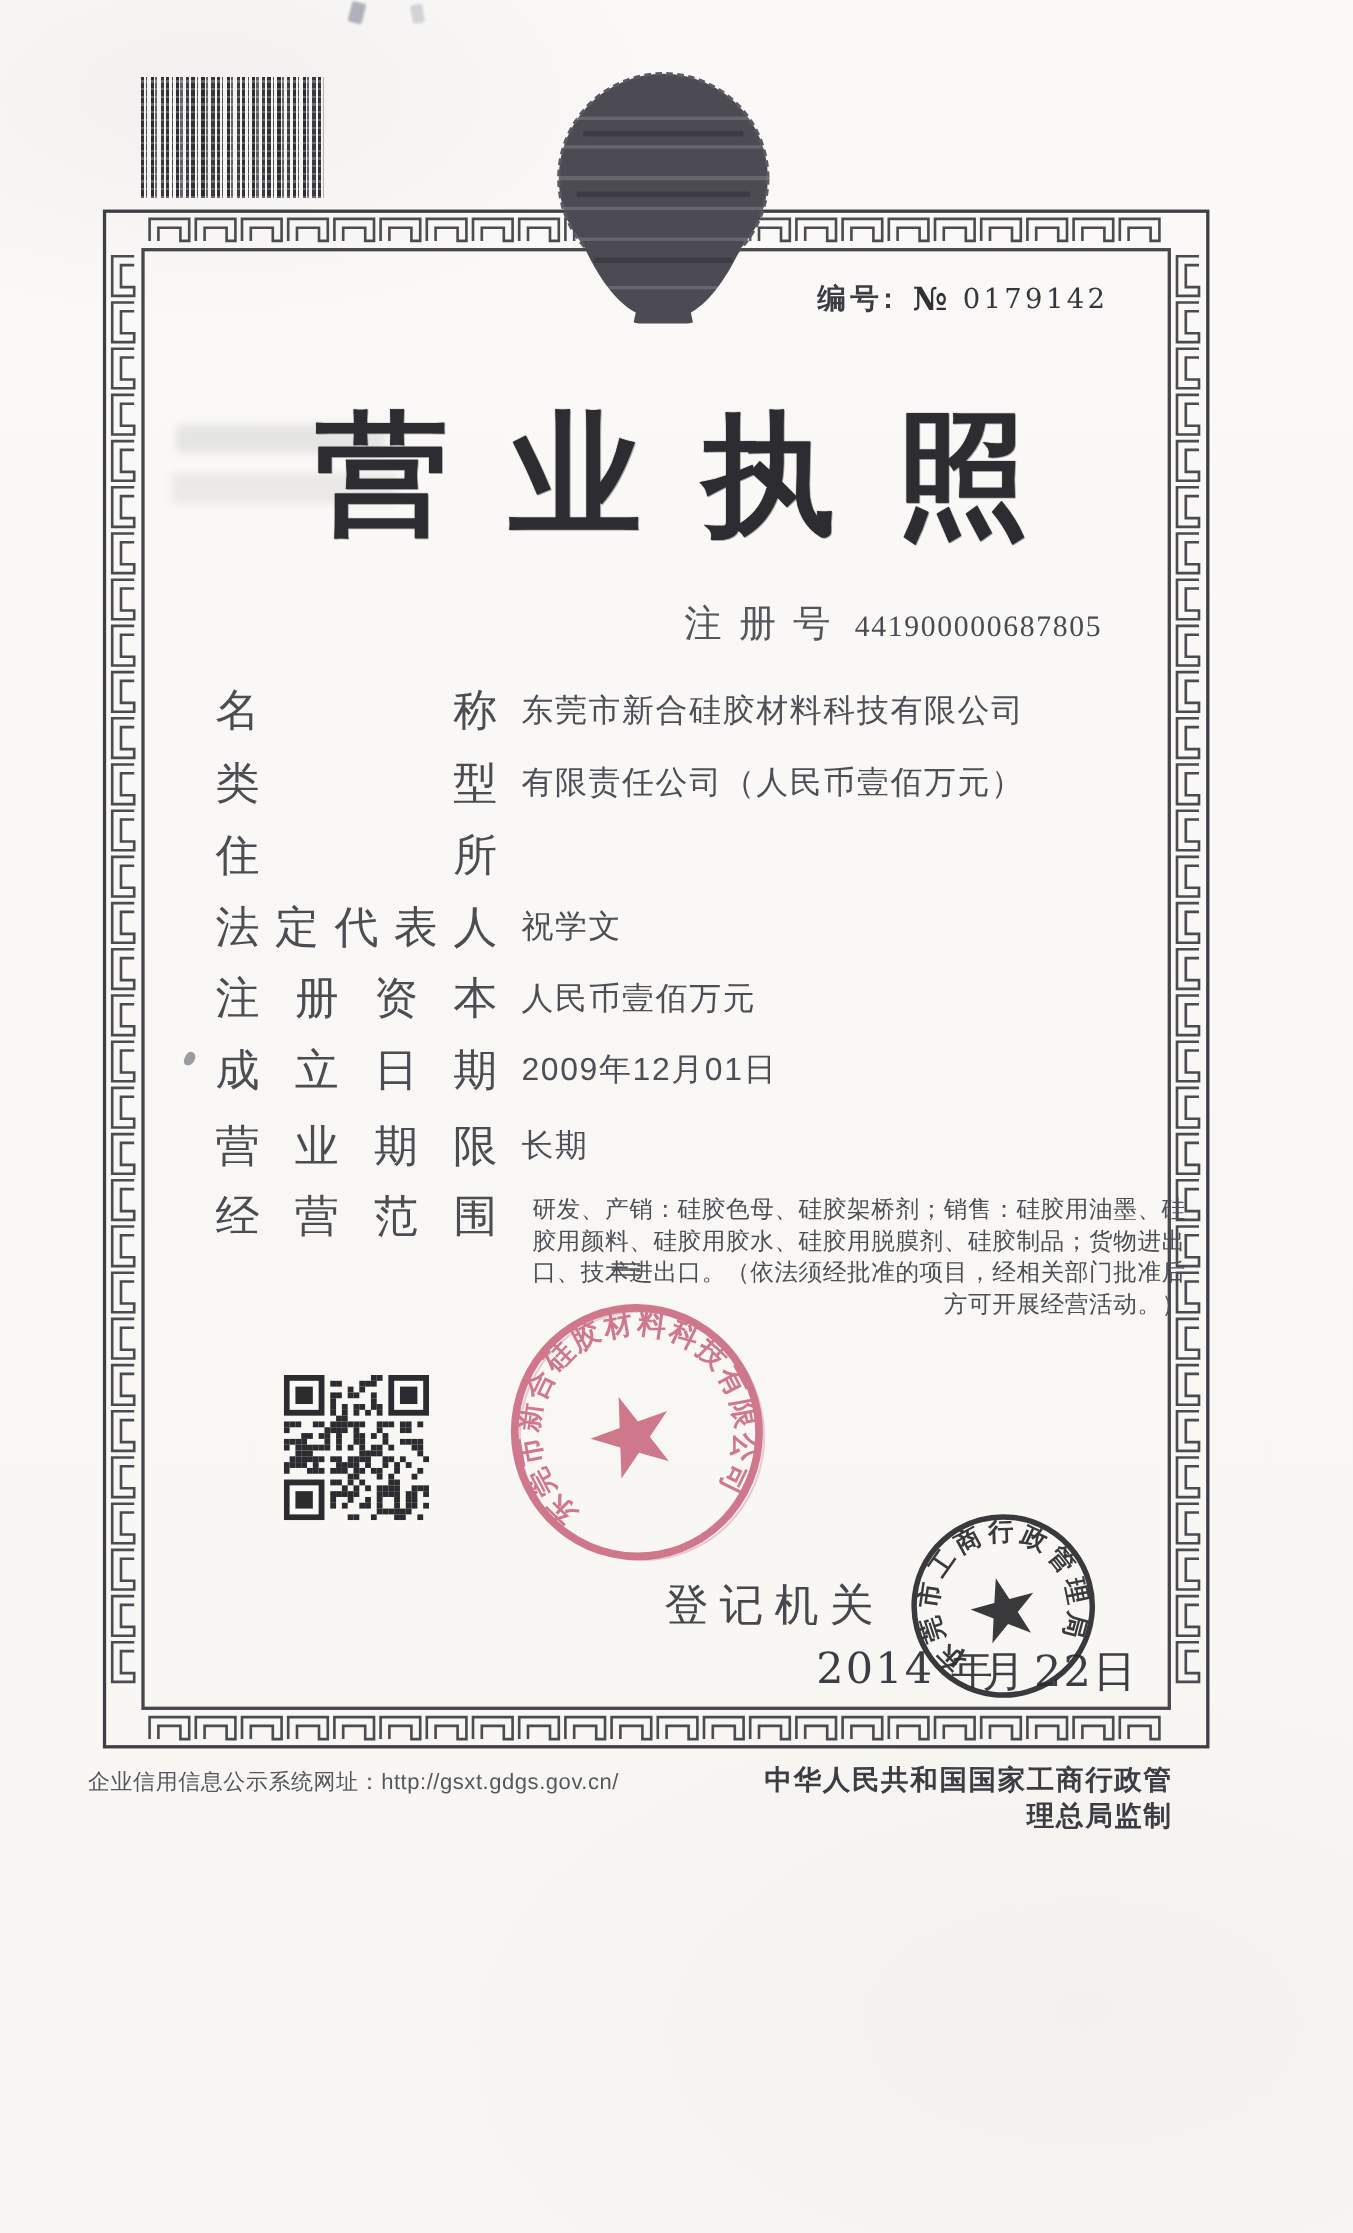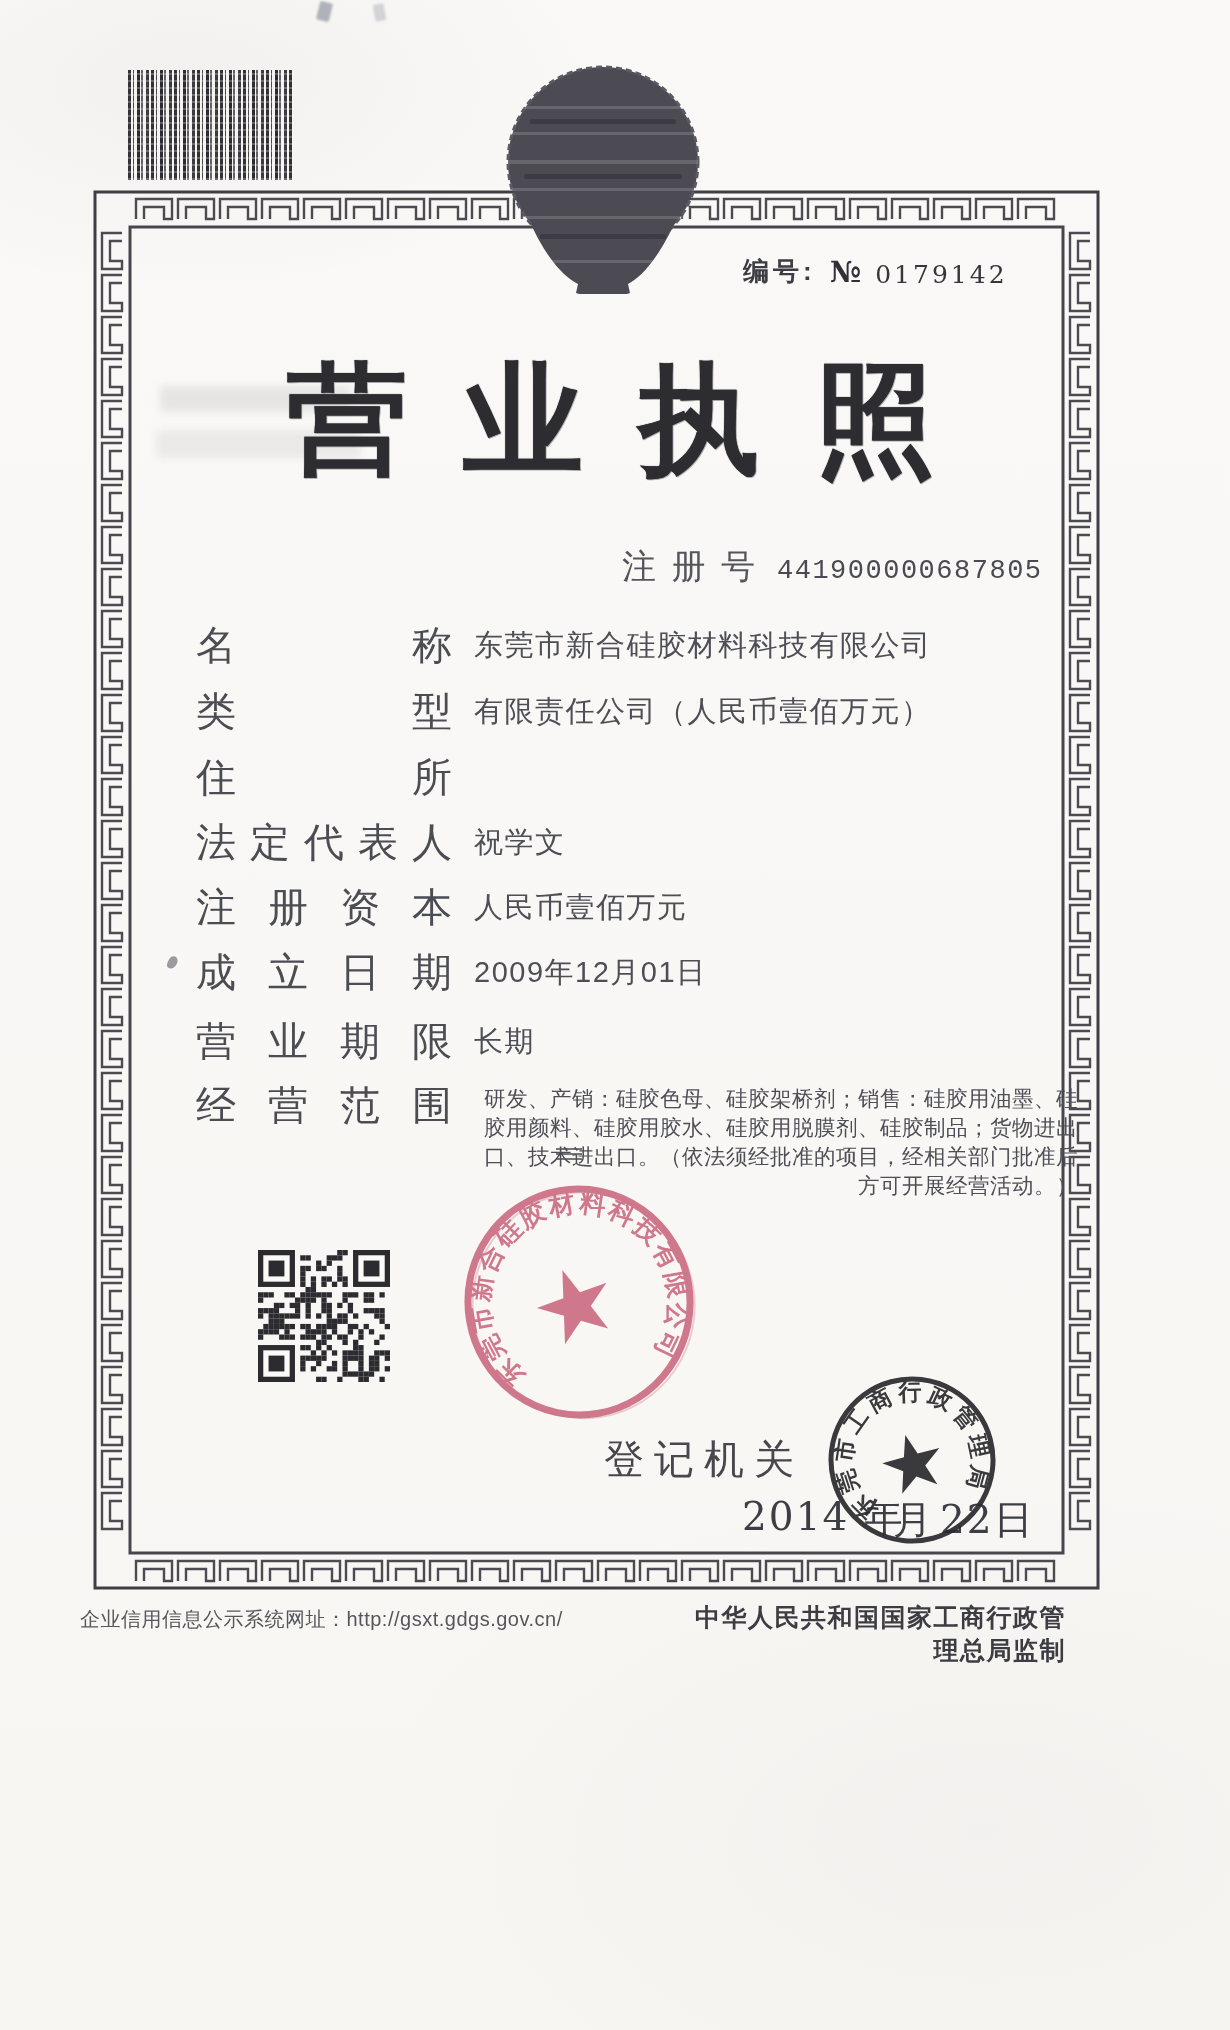--- a/index.html
+++ b/index.html
@@ -13,32 +13,32 @@
   .abs{position:absolute;}
   
   .mark{position:absolute;background:rgba(90,95,120,0.45);filter:blur(1px);border-radius:2px;}
   .ghost{position:absolute;background:rgba(110,110,118,0.14);filter:blur(4px);border-radius:4px;}
   
   .barcode{left:128px;top:70px;width:166px;height:110px;opacity:.92;filter:blur(.4px);
     background:
       repeating-linear-gradient(0deg, rgba(252,252,252,.25) 0 2px, transparent 2px 7px),
       repeating-linear-gradient(90deg,#222226 0 3px,transparent 3px 5px,#3c3c42 5px 6px,transparent 6px 9px,#1b1b20 9px 12px,transparent 12px 13px,#55555c 13px 15px,transparent 15px 18px,#2c2c31 18px 21px,transparent 21px 23px);}
   
-  .serial{left:743px;top:254px;display:flex;align-items:flex-end;gap:14px;}
+  .serial{left:743px;top:254px;display:flex;align-items:center;gap:14px;}
   .serial-label{font-size:26px;letter-spacing:4px;color:#3c3c42;font-weight:600;}
   .serial-sym{font-family:"DejaVu Serif","Liberation Serif",serif;font-size:29px;font-weight:700;color:#303036;}
   .serial-num{font-family:"DejaVu Serif","Liberation Serif",serif;font-size:25px;letter-spacing:3px;color:#36363c;}
   
-  .title{left:96px;top:340px;width:1007px;text-align:center;font-size:120px;font-weight:900;
+  .title{left:96px;top:352px;width:1007px;text-align:center;font-size:120px;font-weight:900;
     color:#2c2c31;letter-spacing:56px;padding-left:79px;box-sizing:border-box;
     text-shadow:0 0 1px #2c2c31, 1px 1px 0 rgba(60,60,65,.35);}
   
   .regline{left:622px;top:544px;display:flex;align-items:baseline;}
   .regline .char-spread{width:133px;font-size:34px;color:#55555c;font-weight:500;}
-  .regline .num{margin-left:22px;font-family:Liberation Mono, monospace;font-size:27px;letter-spacing:1.5px;color:#4a4a52;}
+  .regline .num{margin-left:22px;font-family:Liberation Serif, serif;font-size:27px;letter-spacing:1.5px;color:#4a4a52;}
   .char-spread{display:flex;justify-content:space-between;}
   
   .field-row{position:absolute;left:196px;display:flex;align-items:flex-start;}
   .field-label{width:256px;flex:none;font-size:40px;color:#4c4c53;font-weight:500;}
   .field-value{margin-left:22px;padding-top:8px;font-size:29px;letter-spacing:1.5px;color:#4e4e56;white-space:nowrap;}
   .field-value.para{font-size:21.5px;letter-spacing:.5px;line-height:29px;width:604px;white-space:normal;padding-top:7px;text-align:right;}
   
   .registrar{left:604px;top:1432px;width:190px;font-size:40px;color:#47474d;font-weight:500;}
   .date-line span{position:absolute;font-family:"DejaVu Serif","Liberation Serif",serif;font-size:39px;color:#3d3d44;letter-spacing:2px;}
   

